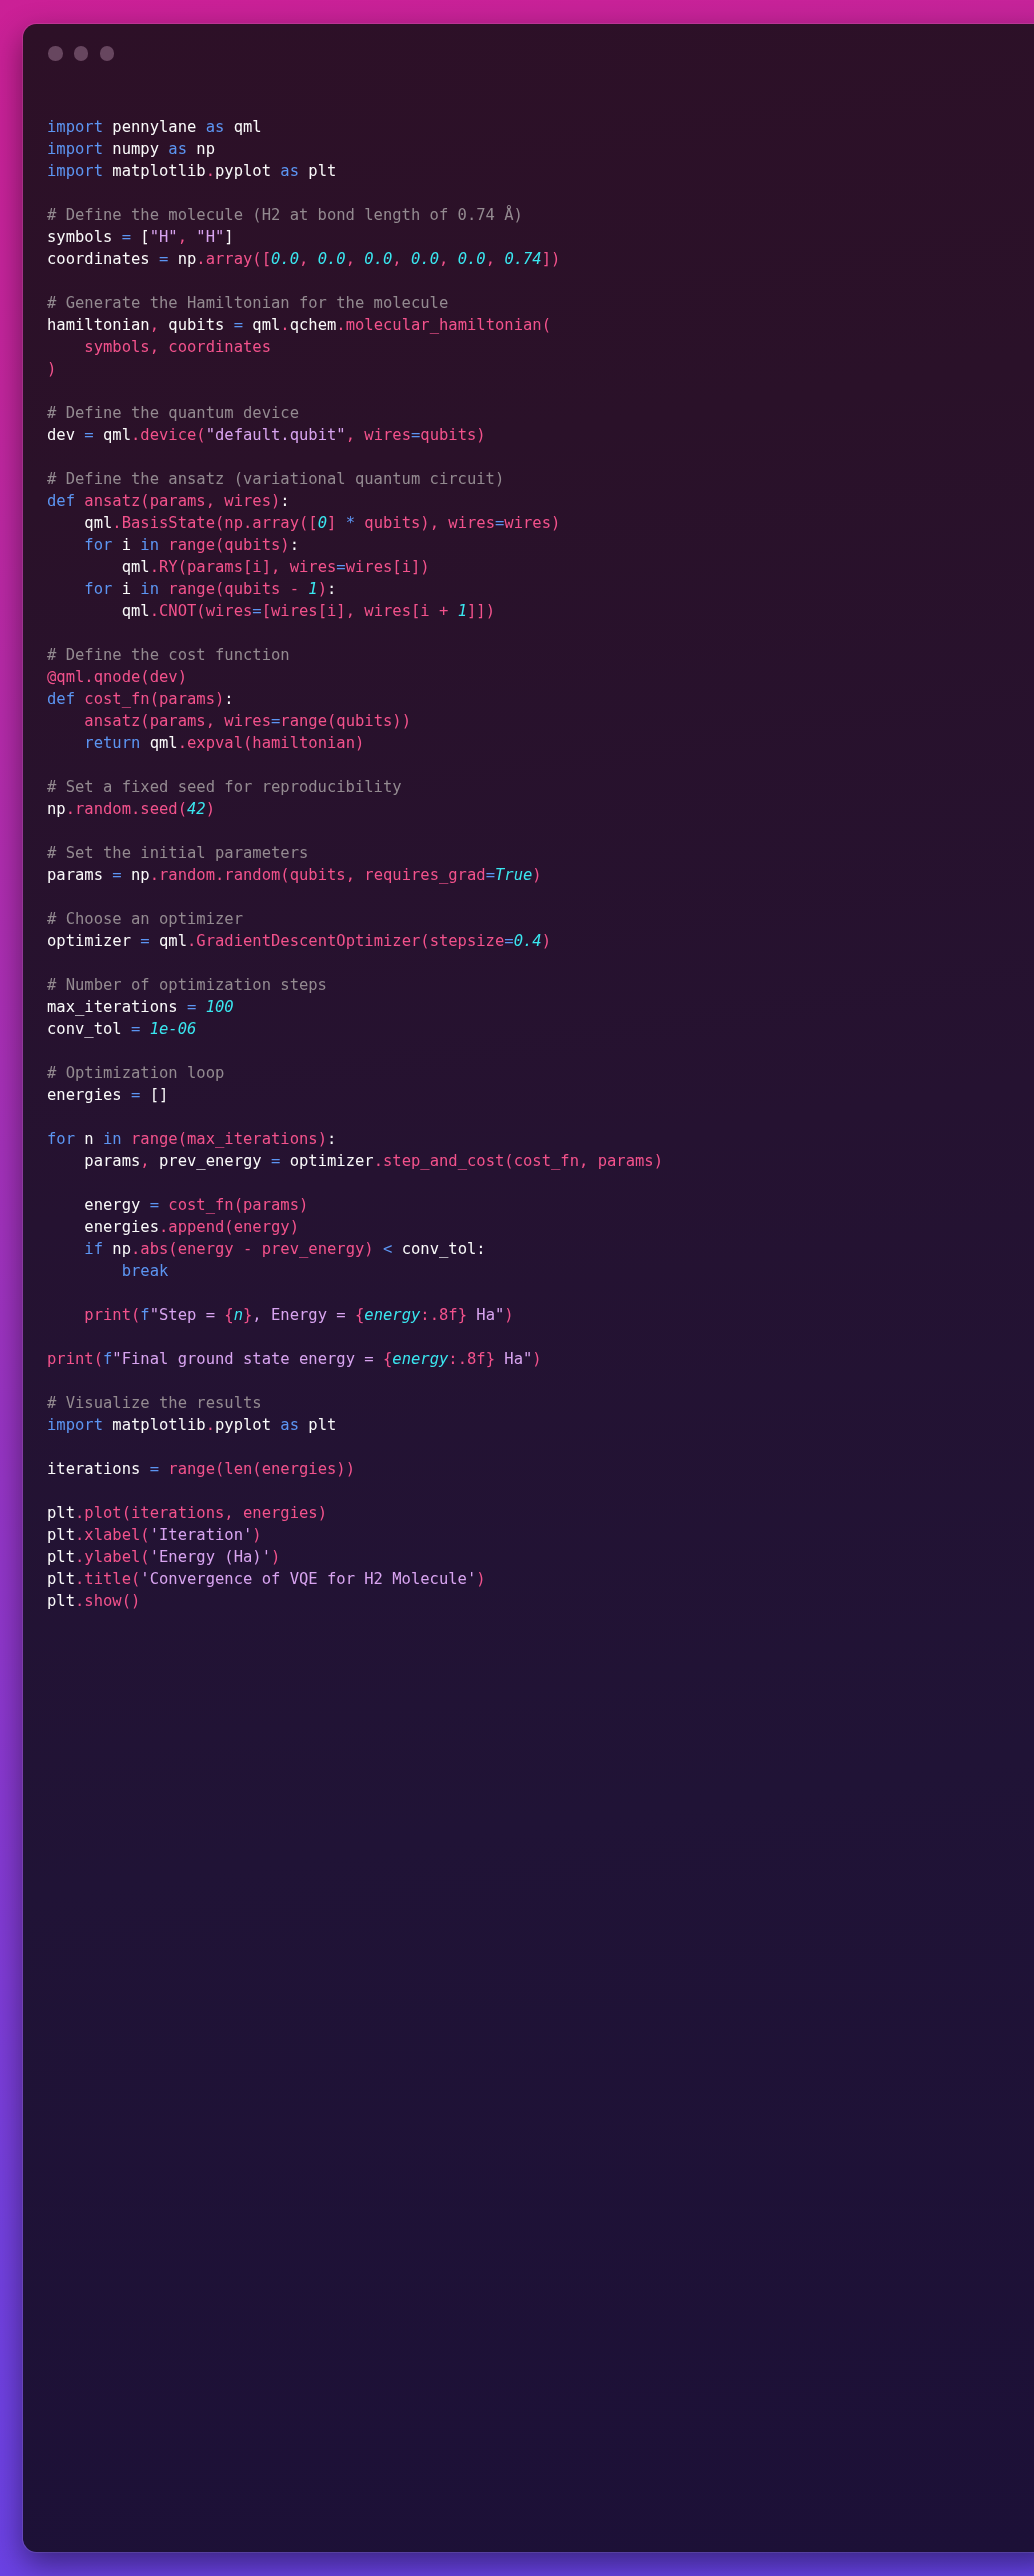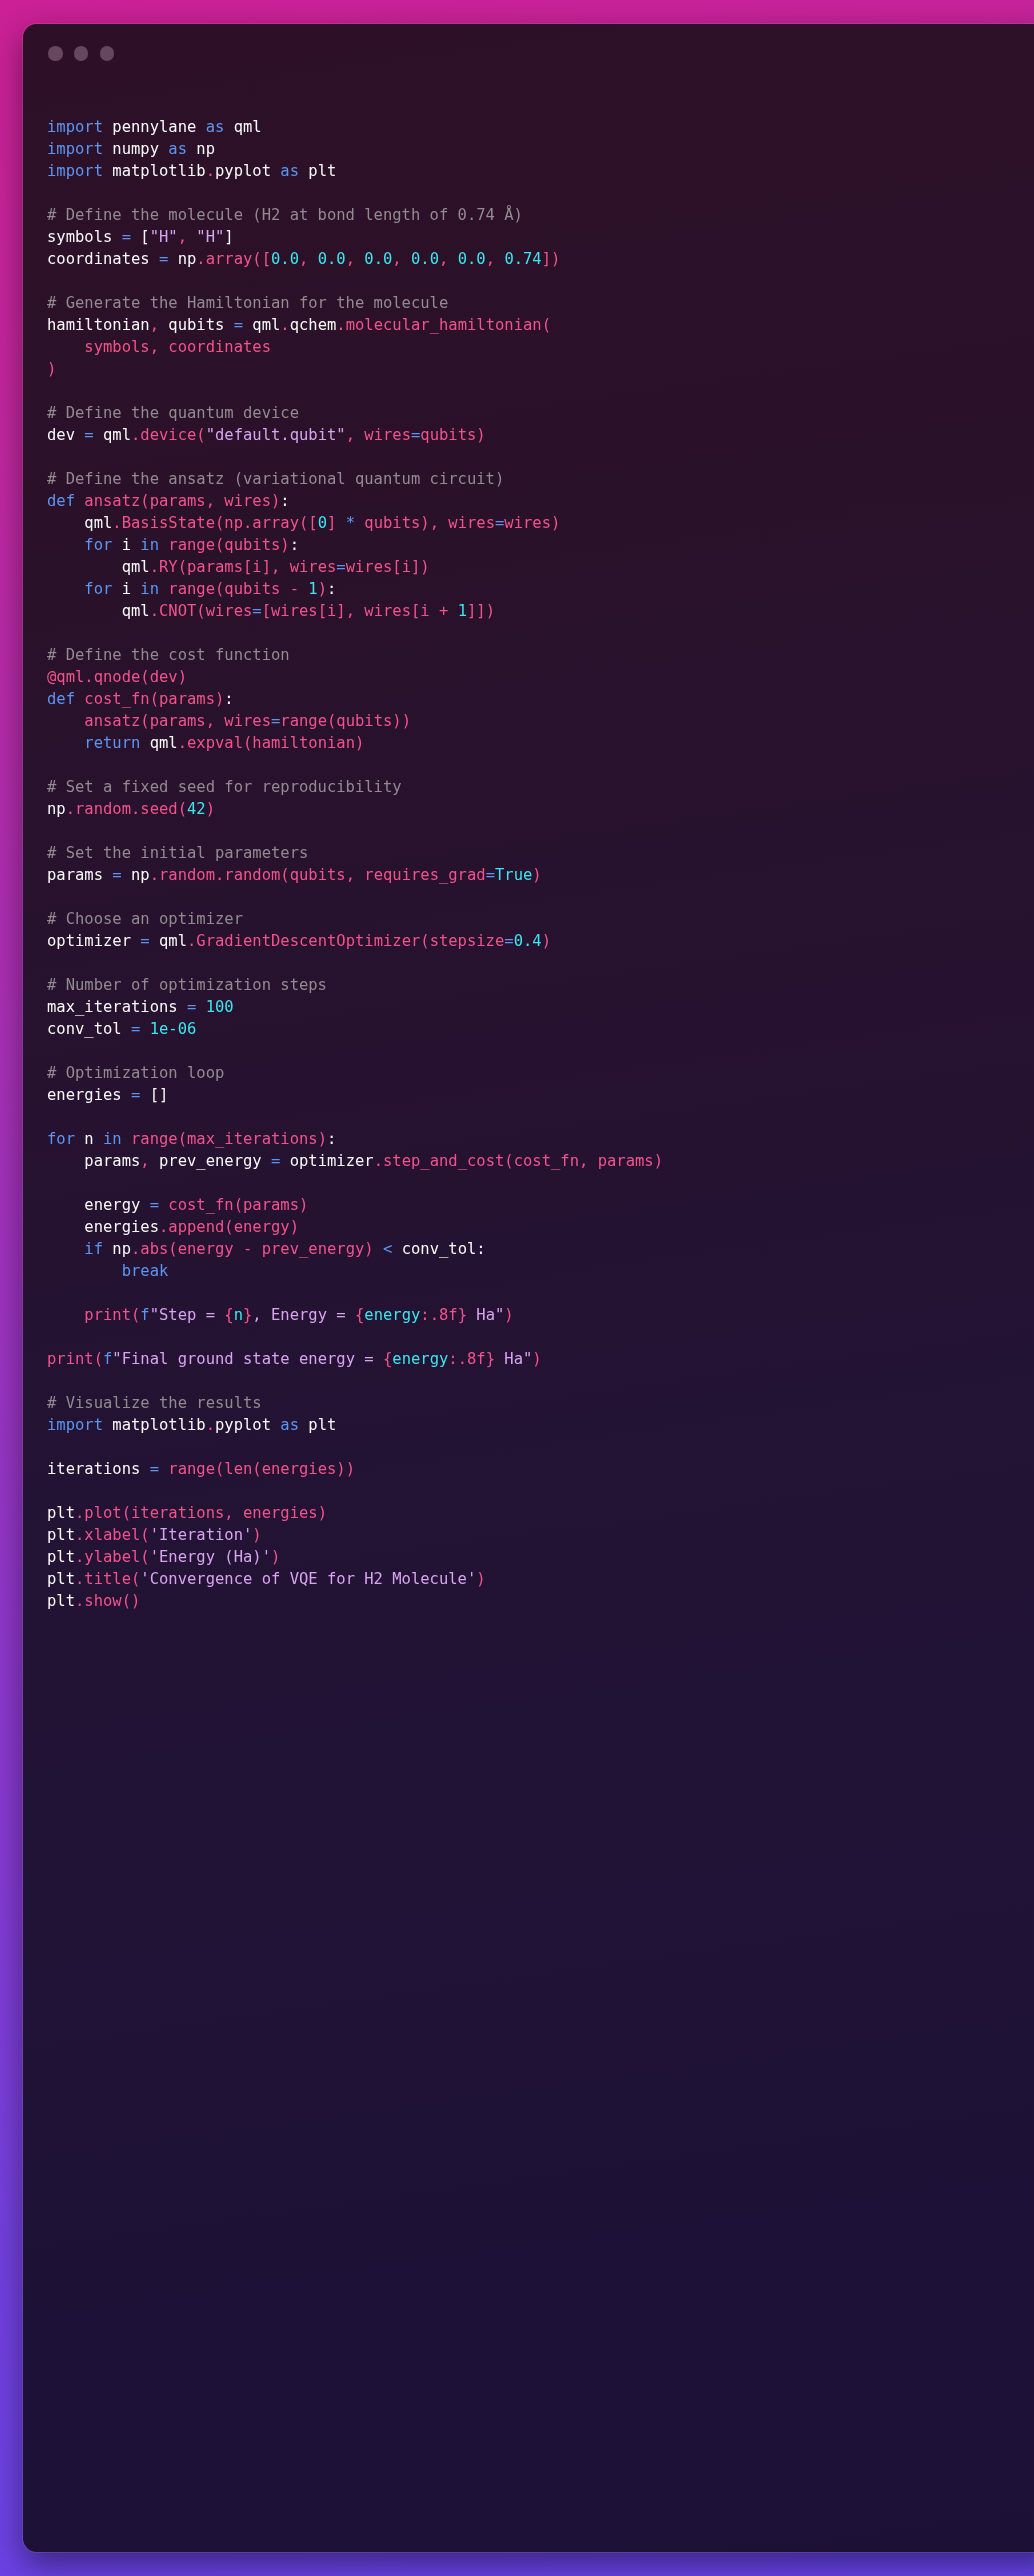--- a/index.html
+++ b/index.html
@@ -22,21 +22,21 @@
     position:absolute;left:24px;top:76px;right:5.2px;
     font-size:15.5px;line-height:22px;
     letter-spacing:0px;
     white-space:pre;
     -webkit-font-smoothing:antialiased;
   }
   .ln{height:22px;white-space:pre;}
   .k{color:#5C95F2;}      
   .f{color:#F3528C;}      
   .s{color:#D8A4F0;}      
-  .n{color:#3AE7F0;}      
+  .n{color:#3AE7F0;font-style:italic;}      
   .c{color:#938A90;}      
   .p{color:#FAFAFA;}      
   .op{color:#5C95F2;}     
 </style>
 </head>
 <body>
 
 <div id="window">
   <div id="dots">
     <span class="dot"></span>

